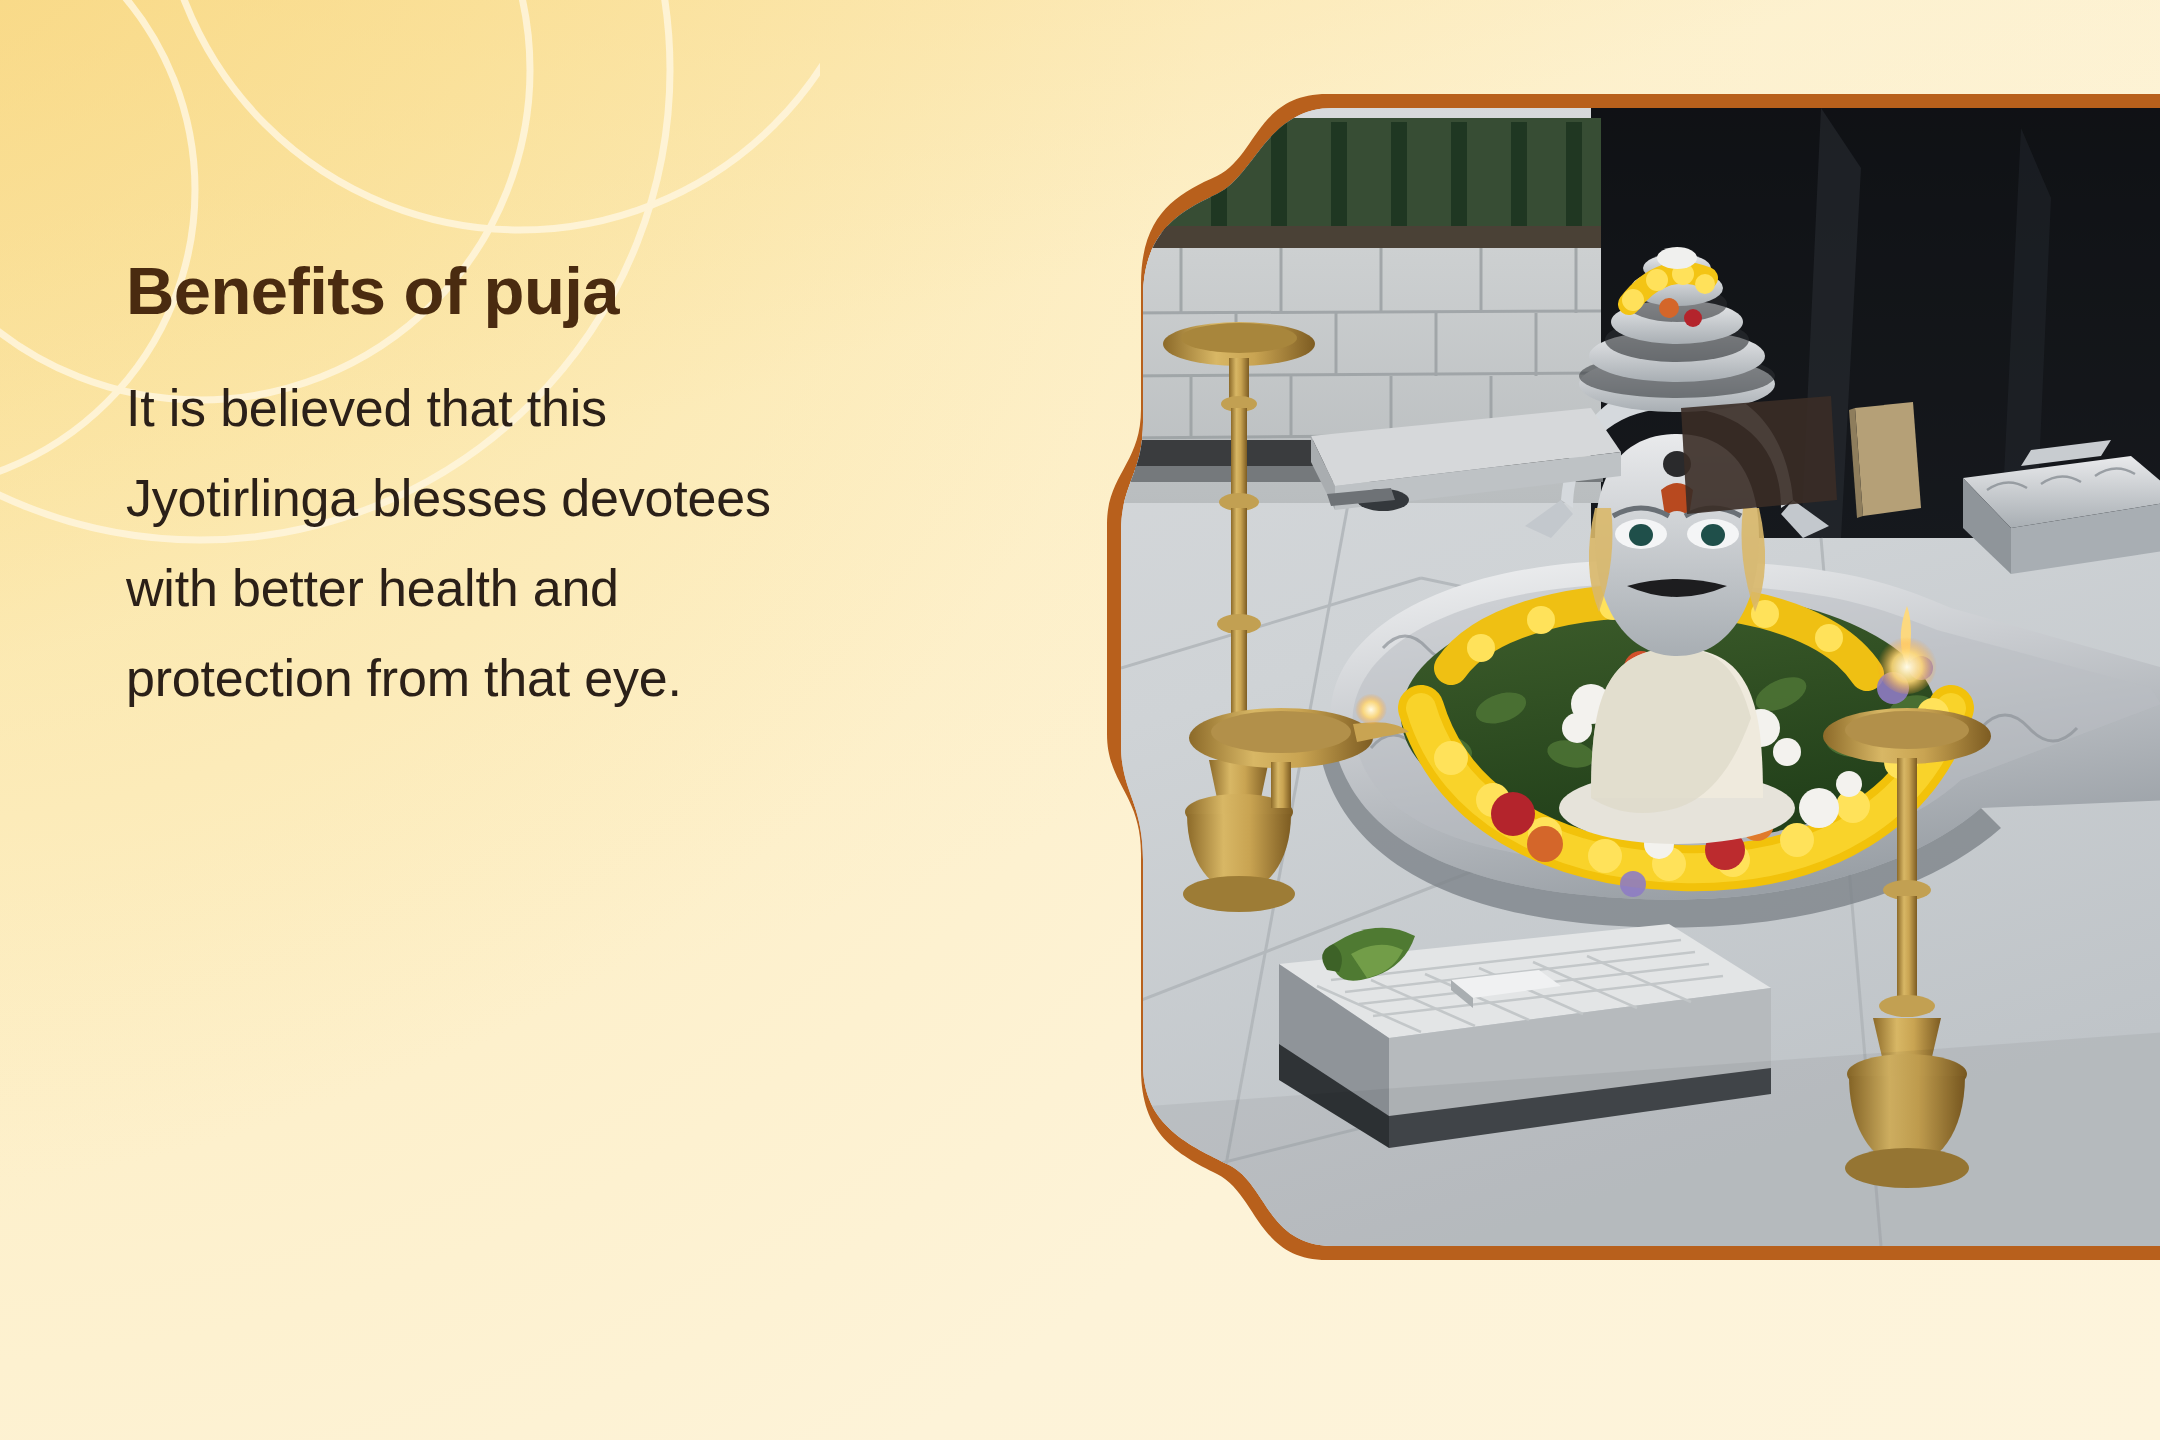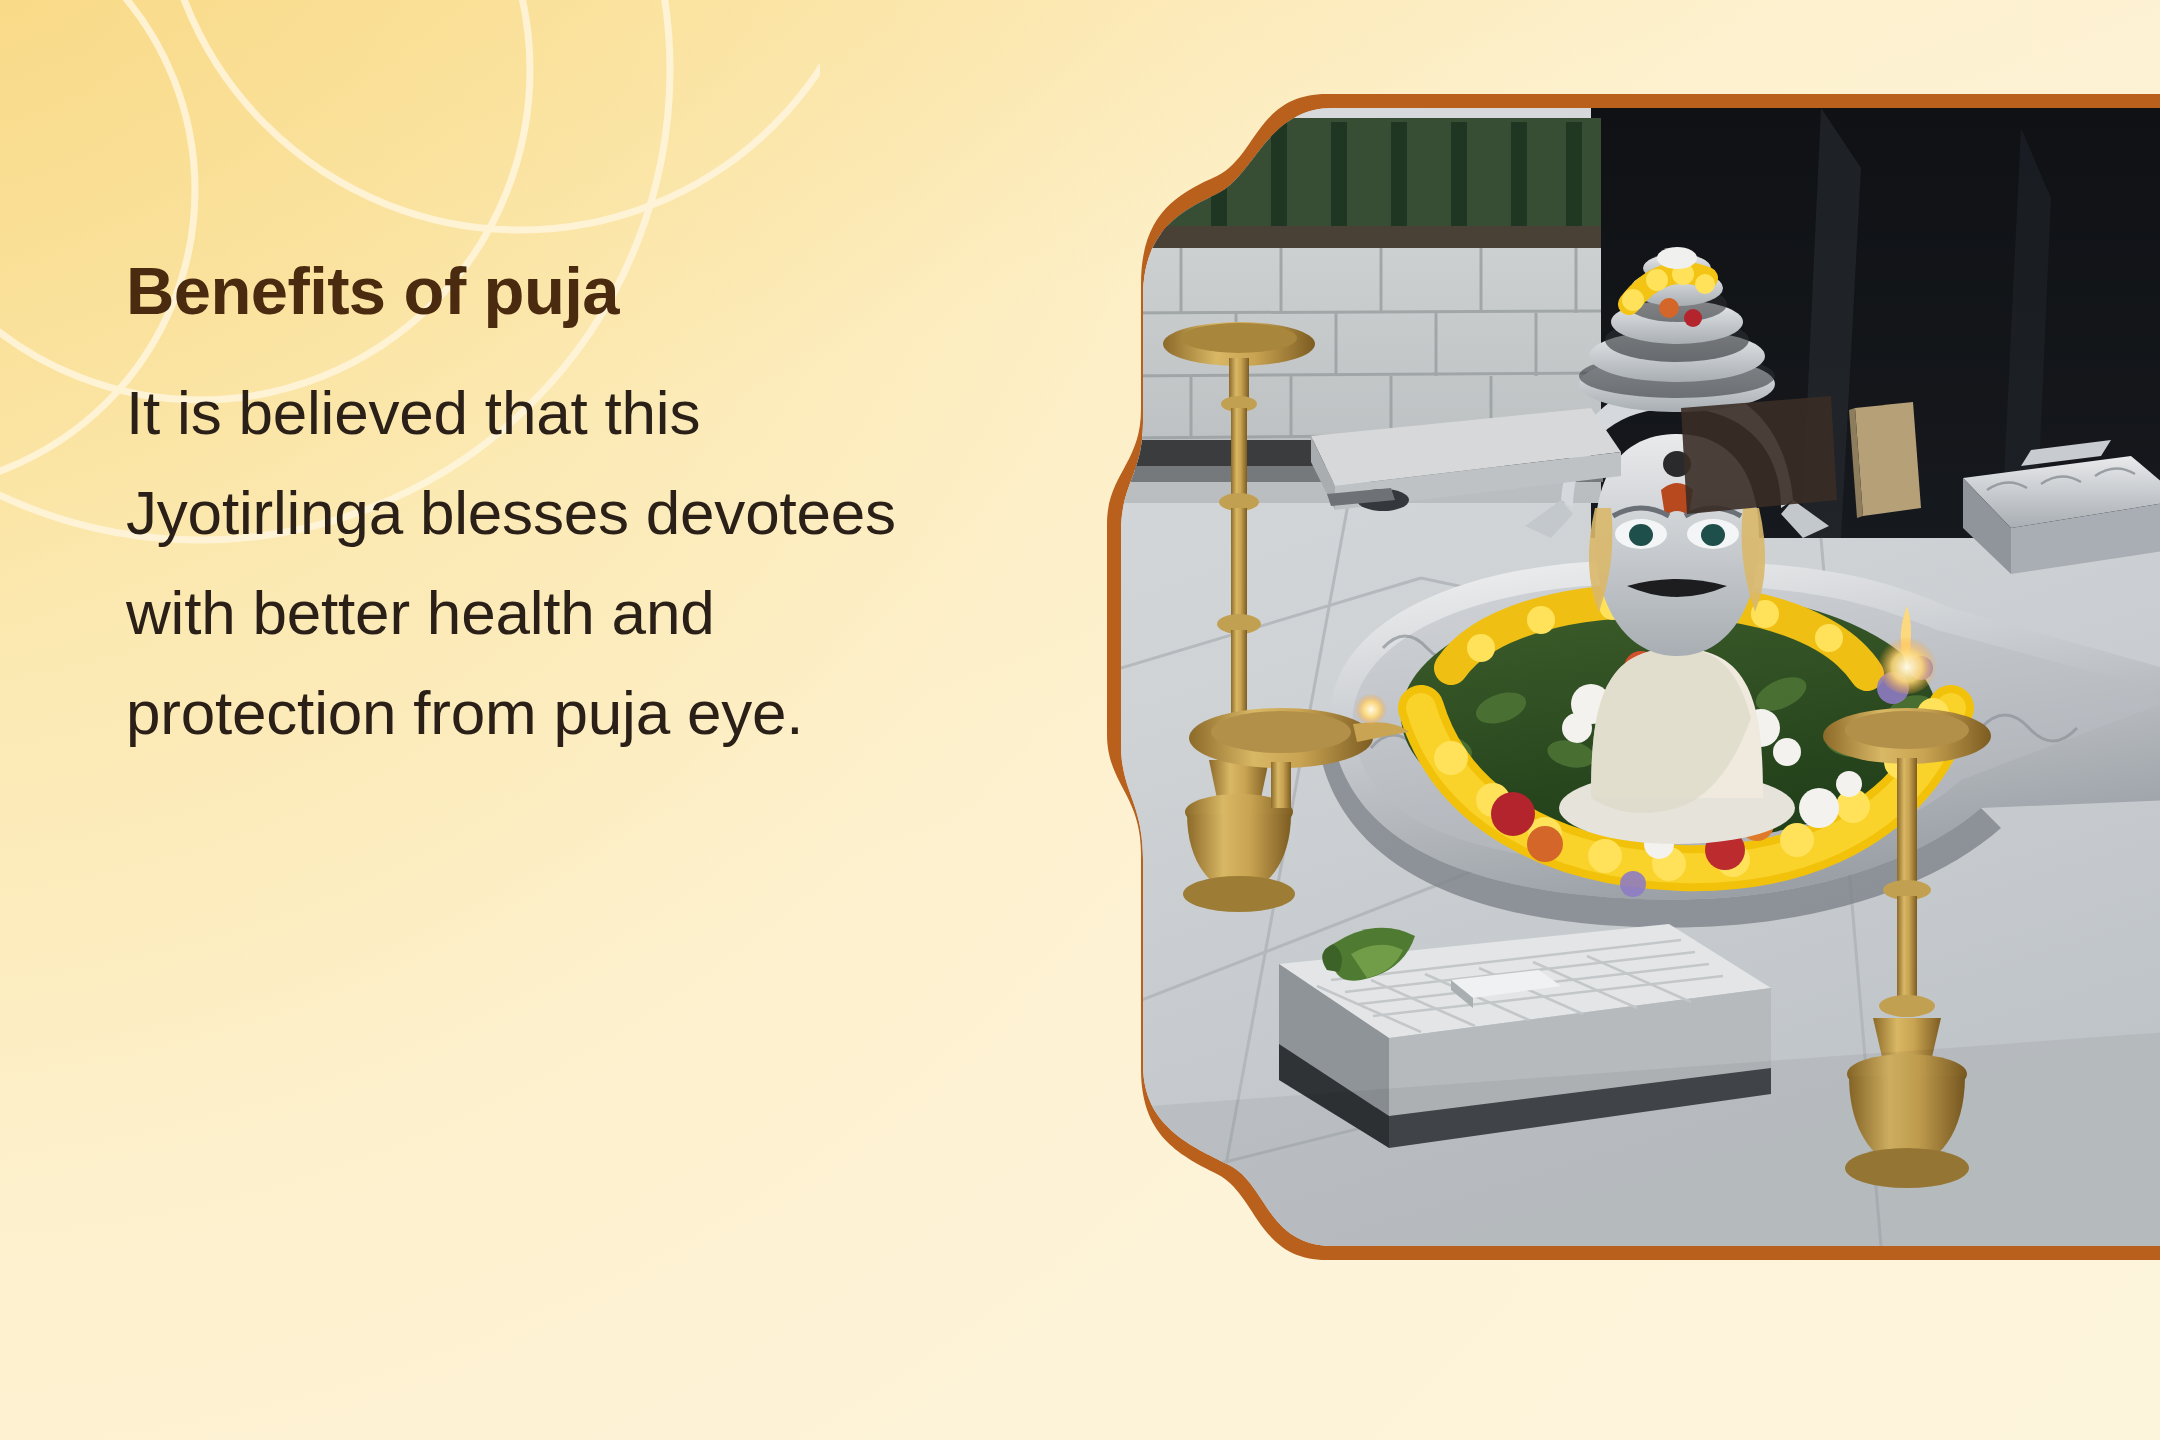--- a/index.html
+++ b/index.html
@@ -51,21 +51,21 @@
   .headline {
     font-size: 67px;
     font-weight: 700;
     letter-spacing: -0.6px;
     color: #4A2B10;
     line-height: 1.05;
     margin: 0 0 56px 0;
     white-space: nowrap;
   }
   .body-line {
-    font-size: 62px;
+    font-size: 52px;
     font-weight: 500;
     color: #2B2018;
     line-height: 1.0;
     margin: 0 0 38px 0;
     white-space: nowrap;
     letter-spacing: -0.2px;
   }
   .body-line:last-child { margin-bottom: 0; }
 
   
@@ -107,21 +107,21 @@
     <circle cx="560" cy="500" r="330" stroke-width="7"></circle>
     <circle cx="255" cy="620" r="300" stroke-width="7"></circle>
     <circle cx="880" cy="300" r="360" stroke-width="7"></circle>
   </svg>
 
   <div class="text-col">
     <h1 class="headline">Benefits of puja</h1>
     <p class="body-line">It is believed that this</p>
     <p class="body-line">Jyotirlinga blesses devotees</p>
     <p class="body-line">with better health and</p>
-    <p class="body-line">protection from puja eye.</p>
+    <p class="body-line">protection from that eye.</p>
   </div>
 
   <div class="photo-frame">
     <div class="frame-border"></div>
 
     <div class="frame-inner">
       <svg class="photo-svg" viewBox="0 0 1101 1138" preserveAspectRatio="xMidYMid slice">
         <defs>
           <linearGradient id="floorG" x1="0" y1="0" x2="0.3" y2="1">
             <stop offset="0" stop-color="#d8dadc"></stop>

